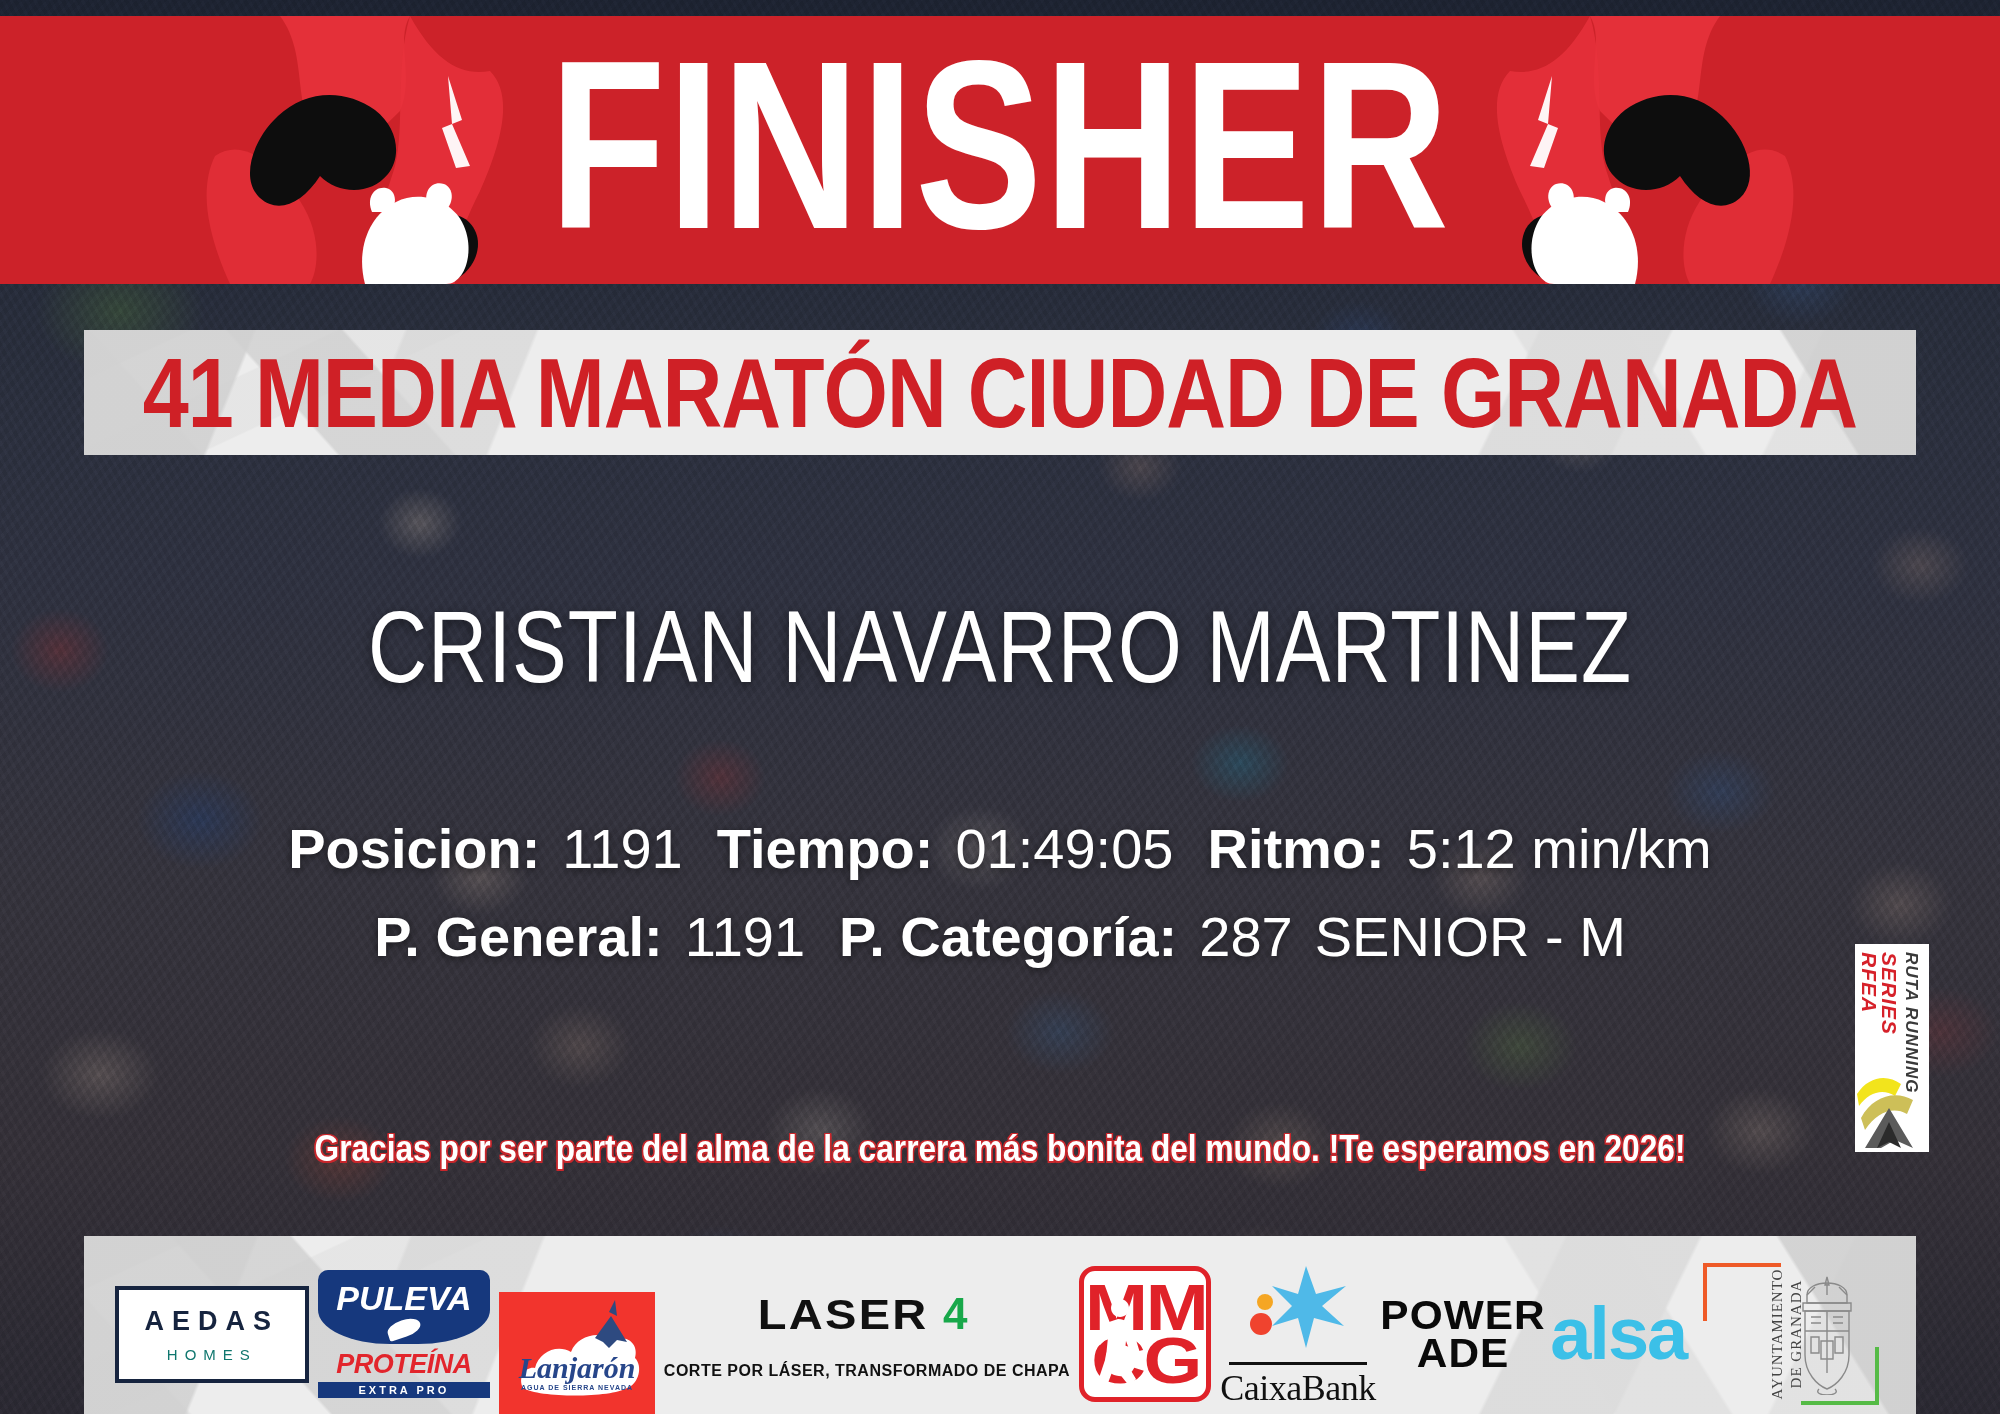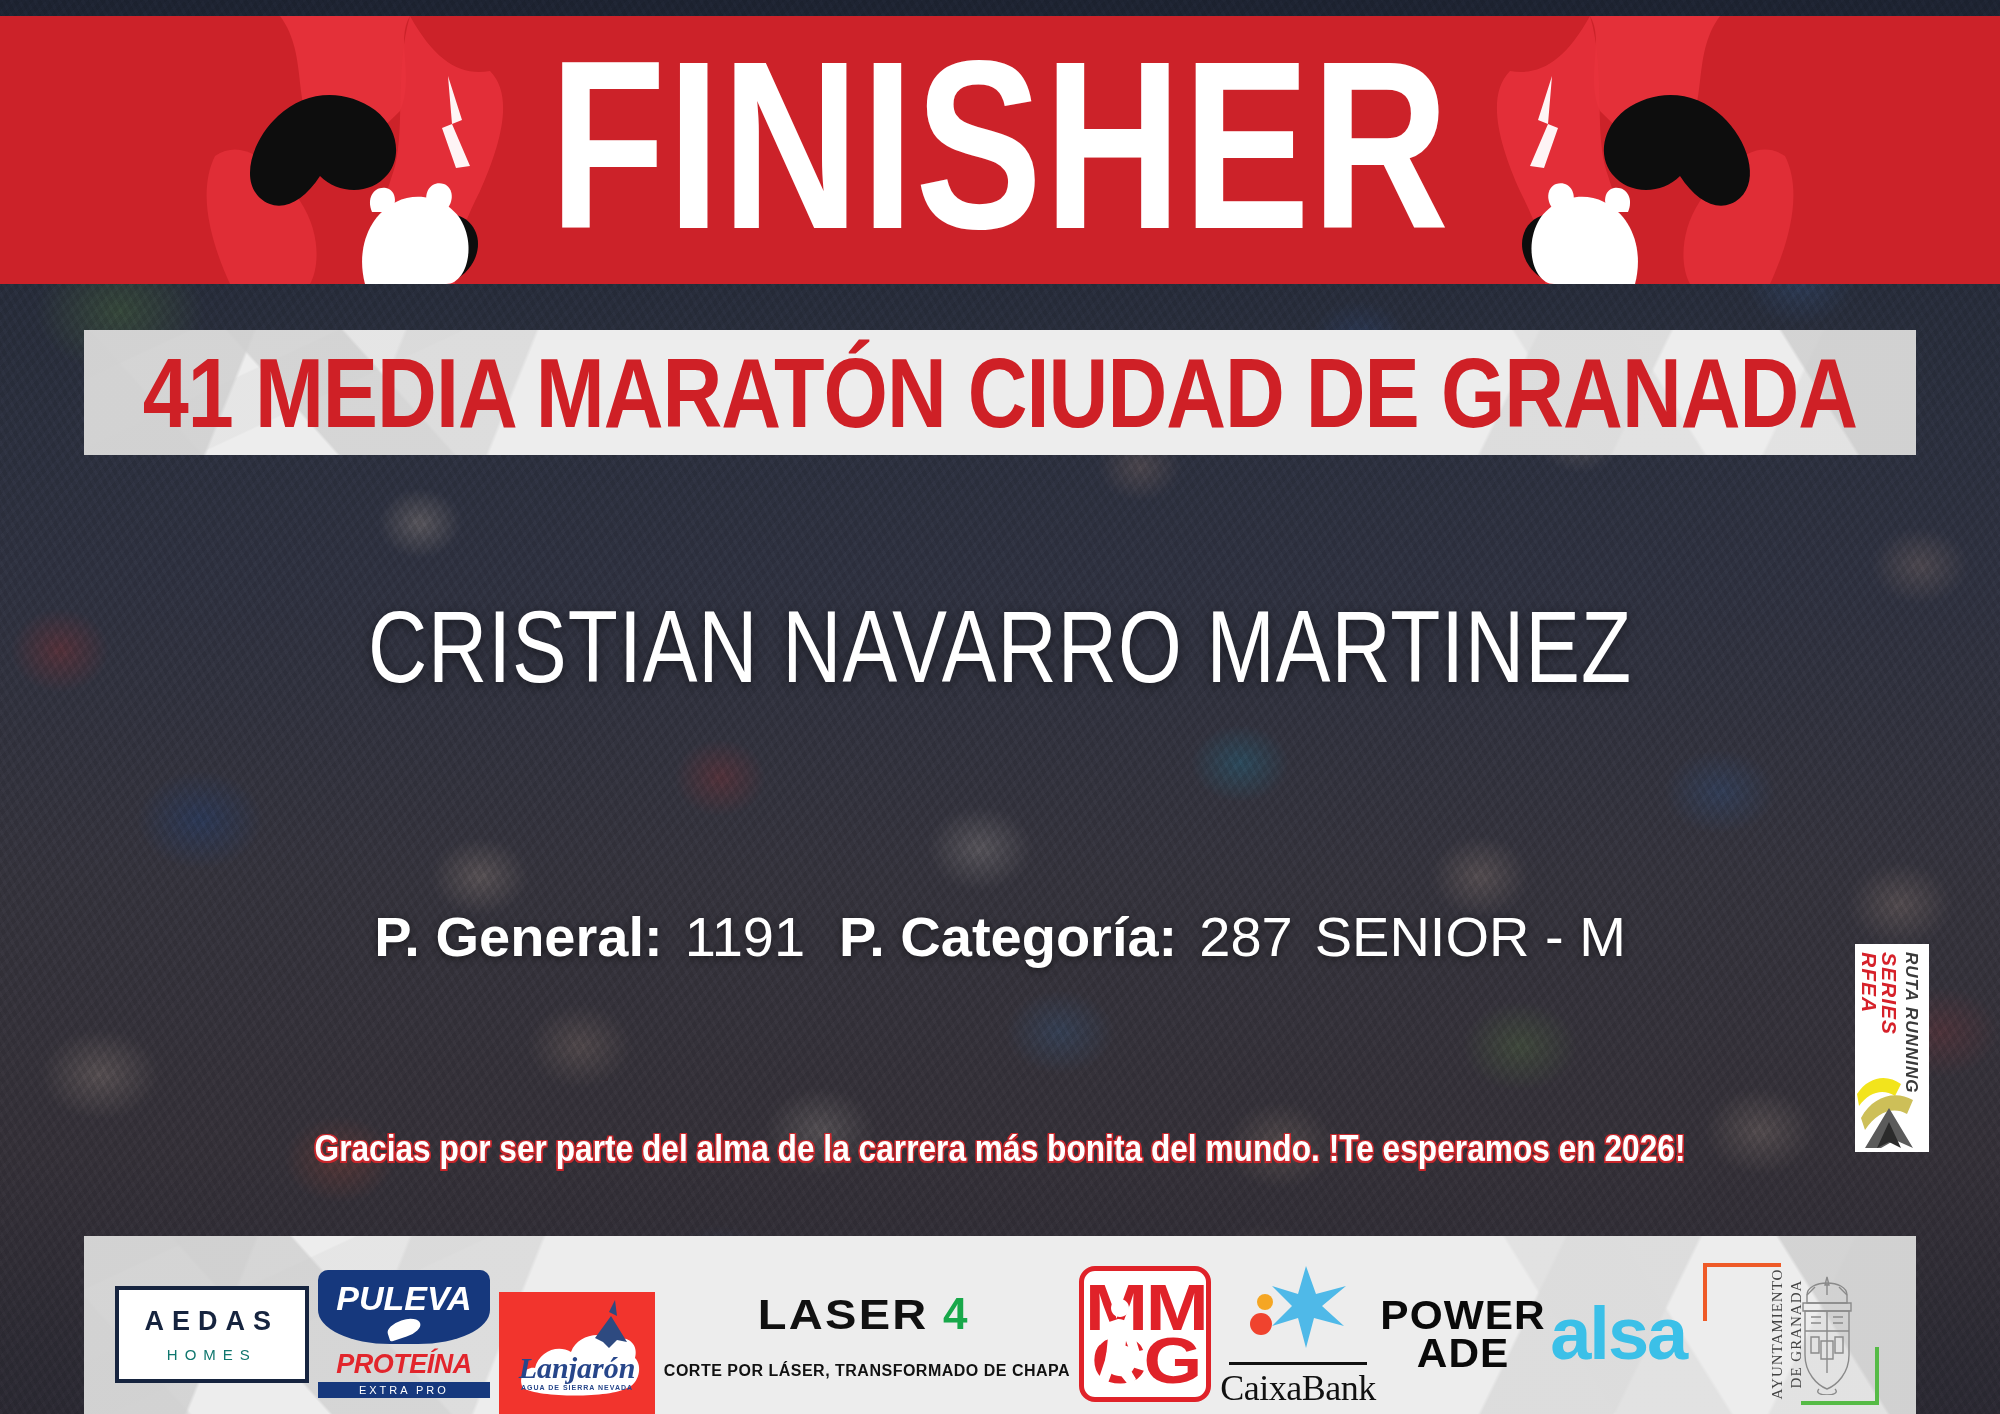--- a/index.html
+++ b/index.html
@@ -230,21 +230,21 @@
   .puleva-drop {
     position: absolute; left: 50%; bottom: 7px; transform: translateX(-50%) rotate(-18deg);
     width: 34px; height: 17px; background: #fff;
     border-radius: 60% 60% 60% 10%;
   }
   .puleva-prot {
     color: #e2252c; font-size: 27px; font-weight: 700; font-style: italic;
     margin-top: 5px; letter-spacing: -.5px;
   }
   .puleva-extra {
-    background: #16387d; color: #fff; font-size: 11px; font-weight: 400;
+    background: #16387d; color: #fff; font-size: 11px; font-weight: 700;
     letter-spacing: 3px; padding: 2px 0; margin-top: 2px;
   }
 
   
   .lanjaron {
     width: 156px; height: 128px; background: #f2342d;
     display: flex; align-items: center; justify-content: center;
     position: relative; overflow: hidden; margin-top: 44px;
   }
 
@@ -349,20 +349,23 @@
 
     <div class="finisher">FINISHER</div>
   </div>
 
   <div class="title-band facets">
     <div class="title-text">41 MEDIA MARATÓN CIUDAD DE GRANADA</div>
   </div>
 
   <div class="runner-name">CRISTIAN NAVARRO MARTINEZ</div>
 
+  <div class="stats row1">
+    <span class="lbl">Posicion:</span><span class="gap-sm"></span><span class="val">1191</span><span class="gap-md"></span><span class="lbl">Tiempo:</span><span class="gap-sm"></span><span class="val">01:49:05</span><span class="gap-md"></span><span class="lbl">Ritmo:</span><span class="gap-sm"></span><span class="val">5:12 min/km</span>
+  </div>
 
   <div class="stats row2">
     <span class="lbl">P. General:</span><span class="gap-sm"></span><span class="val">1191</span><span class="gap-md"></span><span class="lbl">P. Categoría:</span><span class="gap-sm"></span><span class="val">287</span><span class="gap-sm"></span><span class="val">SENIOR -  M</span>
   </div>
 
   <div class="rfea">
     <div class="rfea-text">
       <span class="rfea-word rfea-rfea">RFEA</span>
       <span class="rfea-word rfea-series">SERIES</span>
       <span class="rfea-word rfea-ruta">RUTA RUNNING</span>

